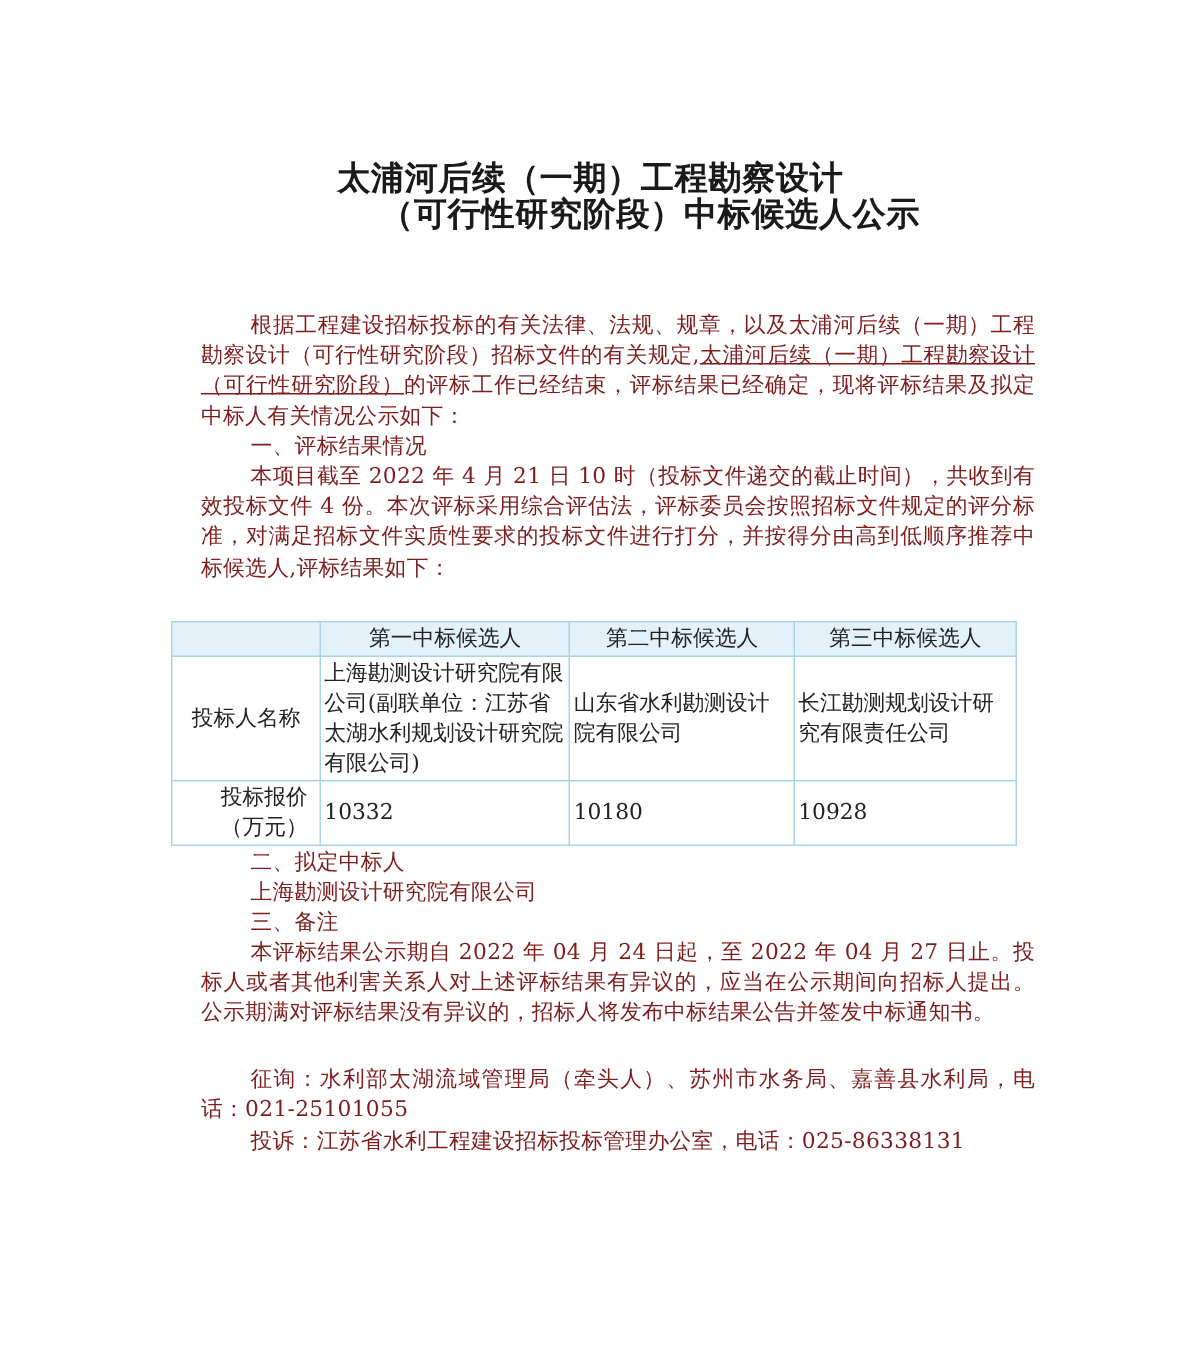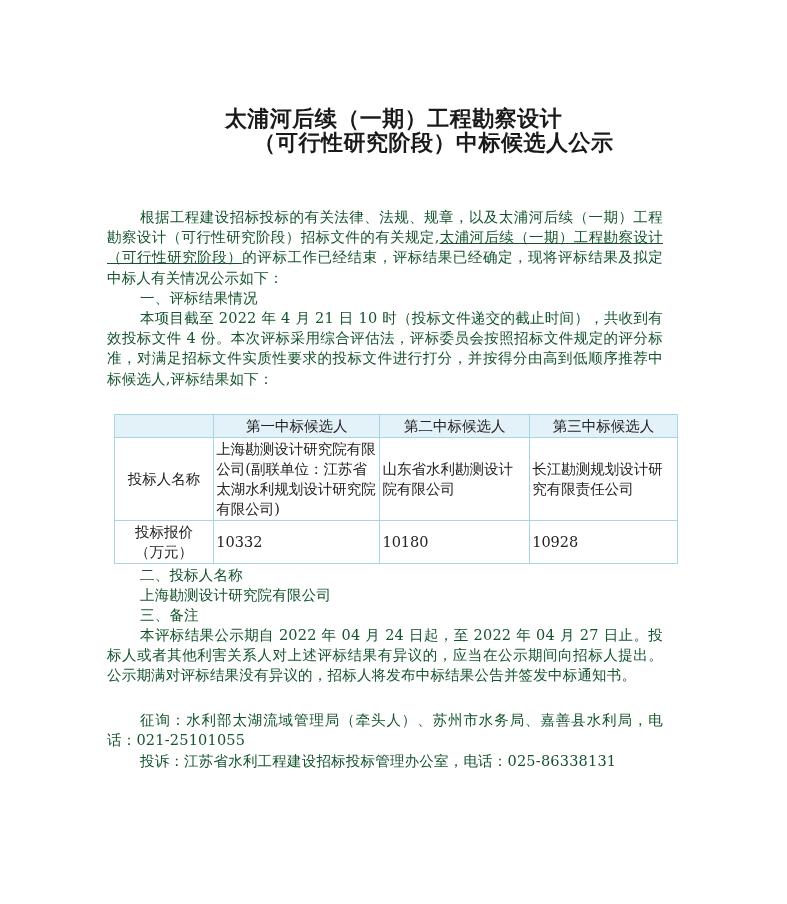--- a/index.html
+++ b/index.html
@@ -2,21 +2,21 @@
 <html><head>
 <meta charset="utf-8">
 <style>
   html, body { margin: 0; padding: 0; background: #ffffff; }
   body { width: 787px; height: 904px; position: relative; overflow: hidden;
     font-family: "DejaVu Serif", "Liberation Serif", serif; color: #222; }
   .title { position: absolute; left: 0; width: 787px; text-align: center;
     font-family: "DejaVu Serif", serif; font-weight: bold; font-size: 22px; color: #1a1a1a; letter-spacing: 0.5px; }
   .t1 { top: 104px; }
   .t2 { top: 128px; padding-left: 40px; }
-  .para { position: absolute; left: 107px; width: 556px; font-size: 14.5px; line-height: 20.2px; color: #14532d;
+  .para { position: absolute; left: 134px; width: 556px; font-size: 14.5px; line-height: 20.2px; color: #7f1d1d;
     text-align: justify; letter-spacing: 0.2px; }
   .indent { text-indent: 33px; }
   .ul { text-decoration: underline; }
   table { position: absolute; left: 114px; top: 414px; width: 564px; border-collapse: collapse;
     font-size: 14.5px; color: #222; border-radius: 20px; }
   td { border: 1px solid #a8d4e4; padding: 1px 2px; line-height: 20px; vertical-align: middle; }
   tr.head td { background: #e3f1f8; text-align: center; height: 20px; }
   td.c0 { width: 84px; text-align: center; }
   td.c1 { width: 165px; }
   td.c2 { width: 148px; }
@@ -44,26 +44,26 @@
     <td class="c2">第二中标候选人</td>
     <td class="c3">第三中标候选人</td>
   </tr>
   <tr>
     <td class="c0">投标人名称</td>
     <td class="c1">上海勘测设计研究院有限公司(副联单位：江苏省太湖水利规划设计研究院有限公司)</td>
     <td class="c2" style="vertical-align:middle;">山东省水利勘测设计院有限公司</td>
     <td class="c3">长江勘测规划设计研究有限责任公司</td>
   </tr>
   <tr>
-    <td class="c0" style="padding:1px 8px;">投标报价（万元）</td>
+    <td class="c0" style="padding:1px 8px;text-align:right;">投标报价（万元）</td>
     <td class="c1 num">10332</td>
     <td class="c2 num">10180</td>
     <td class="c3 num">10928</td>
   </tr>
 </tbody>
   </table>
 
-<div class="para indent" style="top:565px;">二、投标人名称</div>
+<div class="para indent" style="top:565px;">二、拟定中标人</div>
 <div class="para indent" style="top:585px;">上海勘测设计研究院有限公司</div>
 <div class="para indent" style="top:605px;">三、备注</div>
 <div class="para indent" style="top:625px;">本评标结果公示期自 2022 年 04 月 24 日起，至 2022 年 04 月 27 日止。投标人或者其他利害关系人对上述评标结果有异议的，应当在公示期间向招标人提出。公示期满对评标结果没有异议的，招标人将发布中标结果公告并签发中标通知书。</div>
 <div class="para indent" style="top:710px;">征询：水利部太湖流域管理局（牵头人）、苏州市水务局、嘉善县水利局，电话：021-25101055</div>
 <div class="para indent" style="top:751px;">投诉：江苏省水利工程建设招标投标管理办公室，电话：025-86338131</div>
 
 </body></html>

